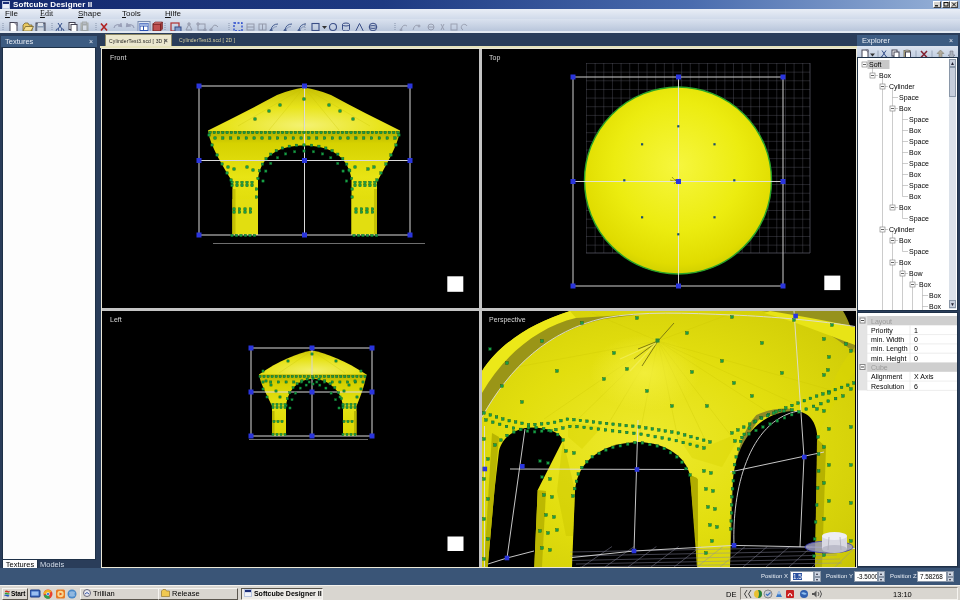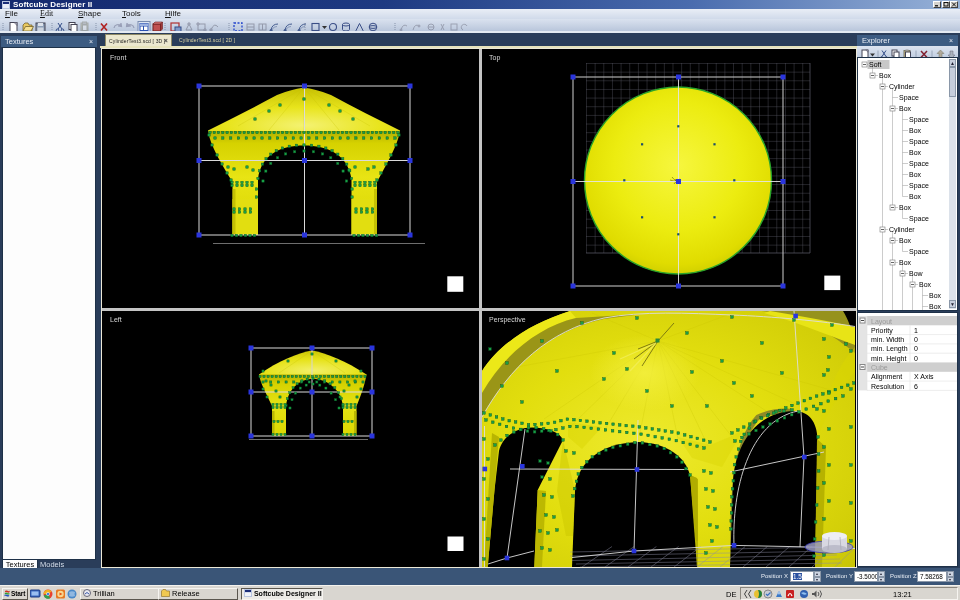--- a/index.html
+++ b/index.html
@@ -1303,15 +1303,15 @@
         <path d="M22 5 l1.5 1.5 l3 -3" stroke="#3a70c0" fill="none" stroke-width="1.2"></path>
       <path d="M32 8 l3 -6 l3 6 z" fill="#3878c8"></path>
         <circle cx="35" cy="4" r="1.5" fill="#a0c0e8"></circle>
       <rect x="42" y="1" width="8" height="8" rx="1" fill="#c82020"></rect>
         <path d="M44 7 q2 -5 4 0" stroke="#fff" fill="none" stroke-width="1.2"></path>
       <circle cx="60" cy="5" r="4" fill="#3060b0"></circle>
         <path d="M57 4 q3 -2 6 1 q-3 2 -6 -1" fill="#90c0f0"></path>
       <path d="M68 4 h2 l2.5 -2.5 v7 L70 6 h-2 z" fill="#555"></path>
         <path d="M74 3 q2 2 0 4 M76 1.5 q3 3.5 0 7" stroke="#555" fill="none"></path>
     </svg>
-    <span class="abs" style="left:893px;top:4px;font-size:7.5px;color:#000;">13:21</span>
+    <span class="abs" style="left:893px;top:4px;font-size:7.5px;color:#000;">13:10</span>
   </div>
 </div>
 
 </body></html>

